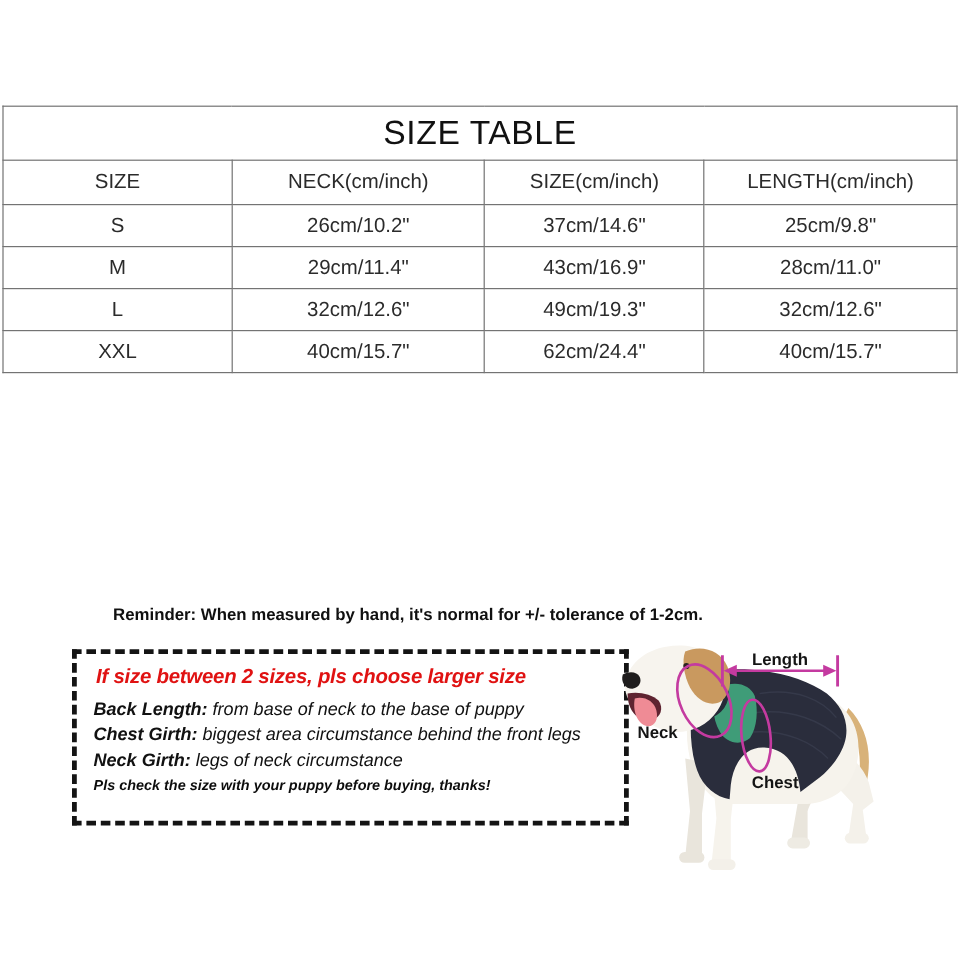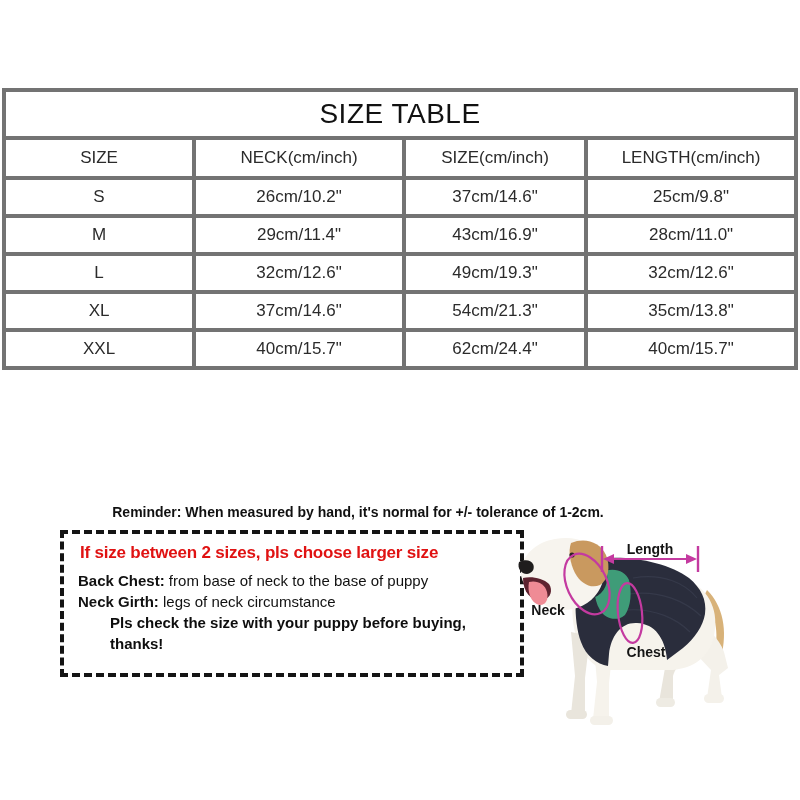--- a/index.html
+++ b/index.html
@@ -2,38 +2,38 @@
 <html><head>
 <meta charset="utf-8">
 <style>
   html,body{margin:0;padding:0;background:#ffffff;}
   .canvas{position:relative;width:800px;height:800px;background:#fff;overflow:hidden;
           font-family:"Liberation Sans", sans-serif;color:#222;}
 
   
   table.size-table{position:absolute;top:88px;left:2px;width:796px;border-collapse:collapse;
                    table-layout:fixed;color:#2b2b2b;}
-  .size-table th,.size-table td{border:4px solid #737373;text-align:center;vertical-align:middle;
+  .size-table th,.size-table td{border:1px solid #737373;text-align:center;vertical-align:middle;
                    font-weight:400;padding:0;}
   .title-row th{font-size:28px;height:44px;color:#111;letter-spacing:0.5px;font-weight:400;}
   .header-row th{font-size:17px;height:36px;margin-left:42px;}
   .size-table td{font-size:17px;height:34px;}
 
   
   .reminder{position:absolute;top:504px;left:0;width:680px;text-align:center;
-            font-size:14px;font-weight:700;color:#101010;white-space:nowrap;padding-left:18px;}
+            font-size:14px;font-weight:700;color:#101010;white-space:nowrap;}
 
   
-  .note-box{position:absolute;left:60px;top:530px;width:464px;height:147px;
-            border:4px dashed #141414;box-sizing:border-box;padding:5px 6px 0 14px;}
+  .note-box{position:absolute;left:60px;top:541px;width:464px;height:147px;
+            border:4px dashed #141414;box-sizing:border-box;padding:5px 6px 0 14px;font-style:italic;}
   .note-headline{color:#e01212;font-size:17px;font-weight:700;line-height:24px;
                  padding:2px 0 5px 2px;white-space:nowrap;letter-spacing:-0.2px;}
   .note-line{font-size:15px;color:#111;margin:0;line-height:21px;}
   .note-line b{font-weight:700;}
-  .note-footer{font-size:15px;font-weight:700;color:#0d0d0d;line-height:21px;margin-left:32px;}
+  .note-footer{font-size:12px;font-weight:700;color:#0d0d0d;line-height:21px;}
 
   
   .dog-diagram{position:absolute;left:515px;top:518px;width:262px;height:214px;}
   .dog-diagram svg{display:block;}
   .diag-label{font-family:"Liberation Sans",sans-serif;font-size:14px;font-weight:600;fill:#141414;}
 </style>
 </head>
 <body>
 
 <div class="canvas">
@@ -69,39 +69,34 @@
         <td>43cm/16.9"</td>
         <td>28cm/11.0"</td>
       </tr>
       <tr>
         <td>L</td>
         <td>32cm/12.6"</td>
         <td>49cm/19.3"</td>
         <td>32cm/12.6"</td>
       </tr>
       <tr>
-        <td>XL</td>
-        <td>37cm/14.6"</td>
-        <td>54cm/21.3"</td>
-        <td>35cm/13.8"</td>
-      </tr>
-      <tr>
         <td>XXL</td>
         <td>40cm/15.7"</td>
         <td>62cm/24.4"</td>
         <td>40cm/15.7"</td>
       </tr>
     </tbody>
   </table>
 
   <div class="reminder">Reminder: When measured by hand, it's normal for +/- tolerance of 1-2cm.</div>
 
   <div class="note-box">
     <div class="note-headline">If size between  2 sizes, pls choose larger size</div>
-    <p class="note-line"><b>Back Chest:</b><span> from base of neck to the base of puppy</span></p>
+    <p class="note-line"><b>Back Length:</b><span> from base of neck to the base of puppy</span></p>
+    <p class="note-line"><b>Chest Girth:</b><span> biggest area circumstance behind the front legs</span></p>
     <p class="note-line"><b>Neck Girth:</b><span> legs of neck circumstance</span></p>
     <div class="note-footer">Pls check the size with your puppy before buying, thanks!</div>
   </div>
 
   <div class="dog-diagram">
     <svg viewBox="0 0 262 214" width="262" height="214">
 
       <path d="M192,72 C208,88 213,112 206,140 C204,147 197,146 199,138 C205,114 200,94 188,80 Z" fill="#d8b279"></path>
 
       <path d="M148,106 L171,109 L166,140 C164,148 160,151 158,158 L158,184 L144,184 L150,150 Z" fill="#e9e5dc"></path>

